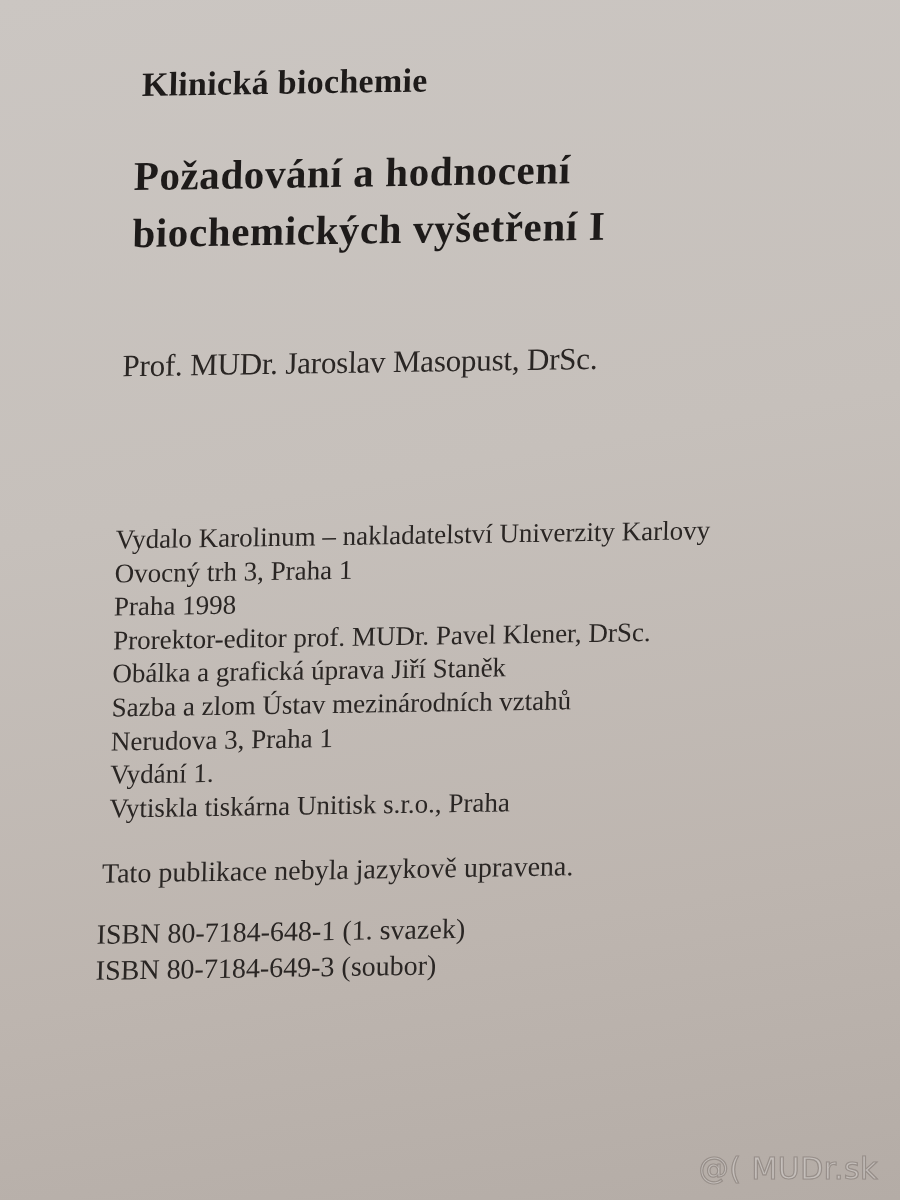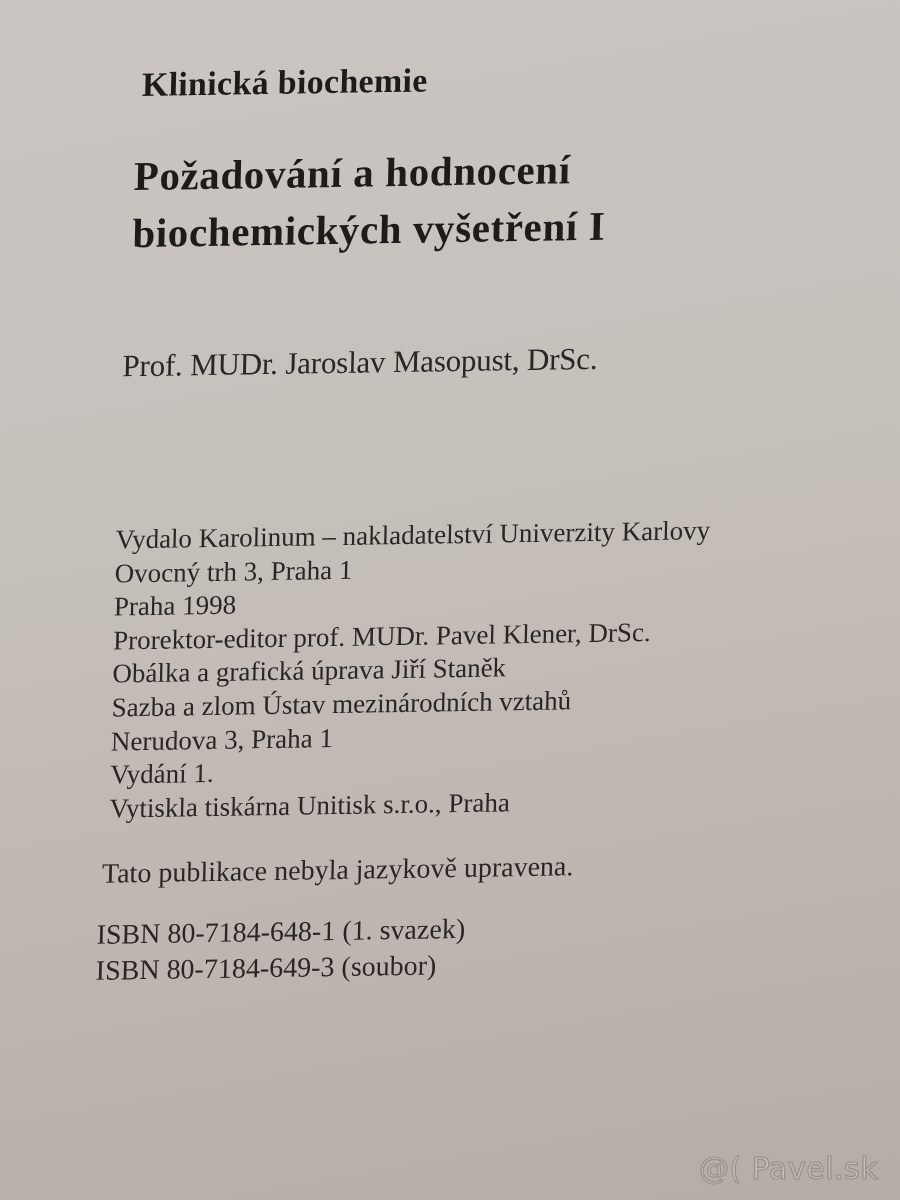--- a/index.html
+++ b/index.html
@@ -103,13 +103,13 @@
   </div>
 
   <div class="note">Tato publikace nebyla jazykově upravena.</div>
 
   <div class="isbn">
     <div>ISBN 80-7184-648-1 (1. svazek)</div>
     <div>ISBN 80-7184-649-3 (soubor)</div>
   </div>
 </div>
 
-<div class="watermark">@( Pavel.sk</div>
+<div class="watermark">@( MUDr.sk</div>
 
 </body></html>

